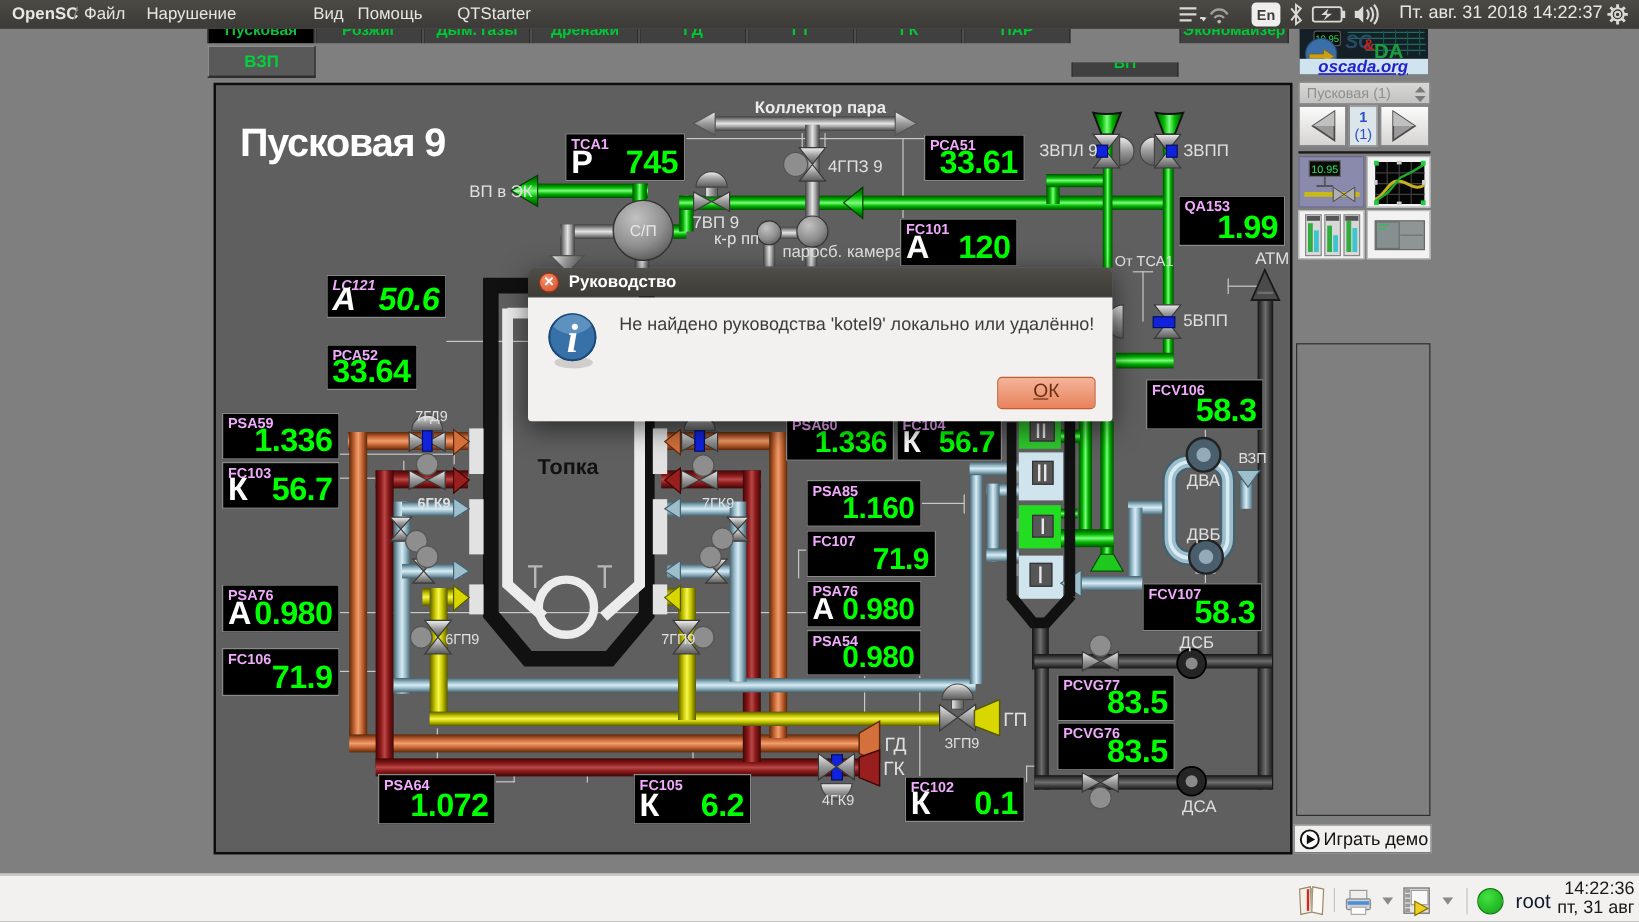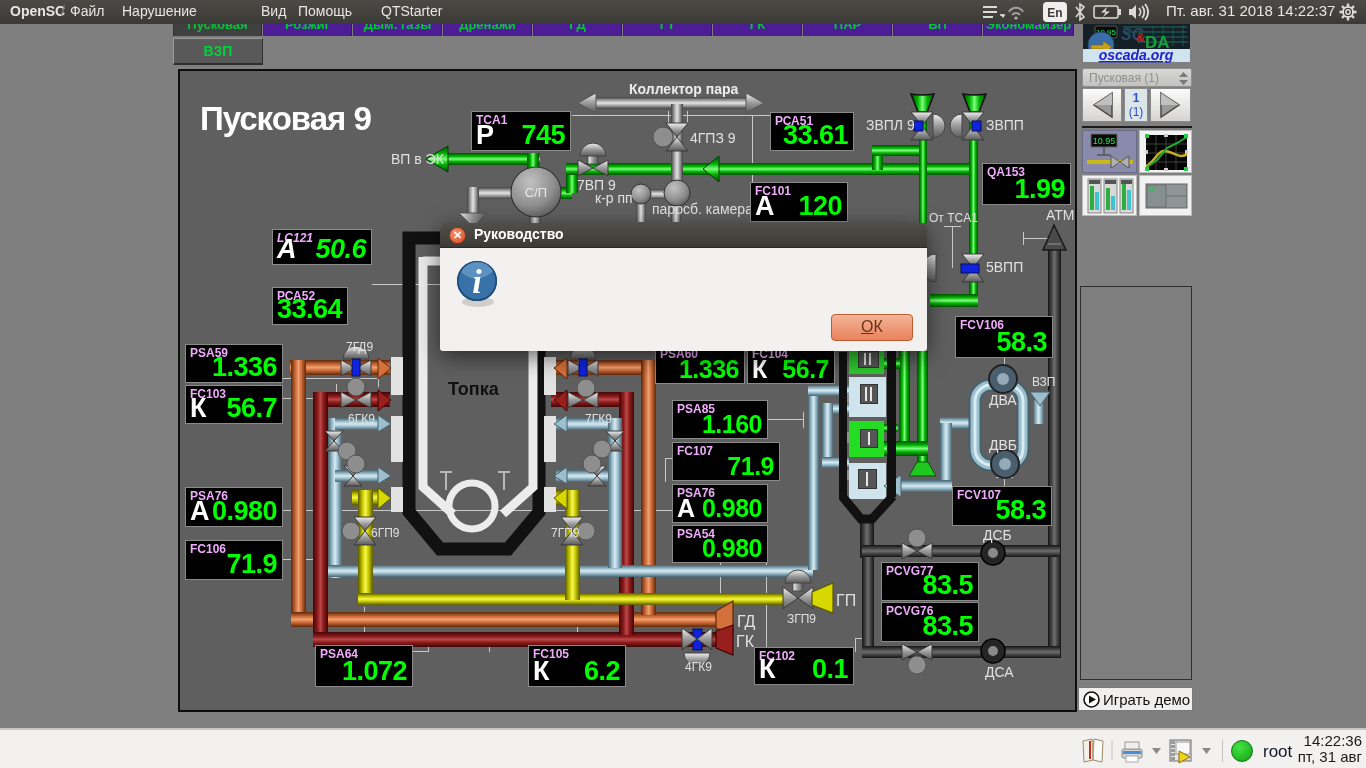--- a/index.html
+++ b/index.html
@@ -5,21 +5,21 @@
 * { margin:0; padding:0; box-sizing:border-box; }
 html,body { width:1366px; height:768px; overflow:hidden; background:#7f7f7f;
   font-family:"Liberation Sans", sans-serif; }
 .abs { position:absolute; }
 
 #menubar { position:absolute; left:0; top:0; width:1366px; height:24px;
   background:linear-gradient(180deg,#4b4a45,#3b3a36); color:#e8e6e3;
   font-size:14px; z-index:50; }
 #menubar .mi { position:absolute; top:3px; }
 
-.tab { position:absolute; top:24px; height:12px; width:89px; background:#4c1d95;
+.tab { position:absolute; top:24px; height:12px; width:89px; background:#404040;
   border-left:1px solid #333; border-right:1px solid #2a2a2a; overflow:hidden; z-index:5;}
 .tab span { position:absolute; left:0; right:0; top:-7px; text-align:center;
   color:#00c832; font-weight:bold; font-size:13px; }
 
 .ibox { position:absolute; background:#000; border:1px solid #8a8a8a; z-index:20; }
 .ibox .lb { position:absolute; left:4px; top:1px; color:#f0abfc; font-weight:bold; font-size:12px; letter-spacing:0px;}
 .ibox .wl { position:absolute; left:4px; bottom:1px; color:#fff; font-weight:bold; font-size:27px; line-height:1;}
 .ibox .vl.s { font-size:25px; }
 .ibox .wl.s { font-size:25px; }
 .ibox .vl { position:absolute; right:5px; bottom:1px; color:#00ff00; font-weight:bold; font-size:27px; letter-spacing:-0.5px; line-height:1;}
@@ -44,21 +44,21 @@
 .mlabel.sm { font-size:12px; }
 svg { position:absolute; overflow:visible; }
 </style>
 </head>
 <body>
 
 <div class="abs" style="left:0;top:24px;width:1366px;height:703px;background:#7f7f7f;"></div>
 
 <div class="abs" style="left:178px;top:69px;width:899px;height:643px;background:#5f5f5f;border:2px solid #0d0d0d; z-index:1;"></div>
 
-<div class="tab" style="left:173px;background:#404040;">
+<div class="tab" style="left:173px;background:#000000;">
     <span style="color:#0abf3c;">Пусковая</span>
   </div>
 <div class="tab" style="left:263px;">
     <span>Розжиг</span>
   </div>
 <div class="tab" style="left:353px;">
     <span>Дым. газы</span>
   </div>
 <div class="tab" style="left:443px;">
     <span>Дренажи</span>
@@ -68,21 +68,21 @@
   </div>
 <div class="tab" style="left:623px;">
     <span>ГТ</span>
   </div>
 <div class="tab" style="left:713px;">
     <span>ГК</span>
   </div>
 <div class="tab" style="left:803px;">
     <span>ПАР</span>
   </div>
-<div class="tab" style="left:893px;">
+<div class="tab" style="left:893px;margin-top:28px;">
     <span>ВП</span>
   </div>
 <div class="tab" style="left:983px;width:91px;">
     <span>Экономайзер</span>
   </div>
 
 <div class="abs" style="left:173px;top:38px;width:90px;height:27px;background:#595959;border-top:1px solid #9a9a9a;border-left:1px solid #9a9a9a;border-bottom:2px solid #2e2e2e;border-right:1px solid #2e2e2e;z-index:5;">
  <div style="text-align:center;color:#00d23c;font-weight:bold;font-size:14px;margin-top:4px;">ВЗП</div>
 </div>
 
@@ -303,21 +303,21 @@
 <div class="mlabel" style="left:986px;top:259px;">5ВПП</div>
 <div class="mlabel sm" style="left:929px;top:211px;">От TCA1</div>
 <div class="mlabel" style="left:1046px;top:207px;">АТМ</div>
 <div class="mlabel sm" style="left:1032px;top:375px;">ВЗП</div>
 <div class="mlabel" style="left:989px;top:392px;">ДВА</div>
 <div class="mlabel" style="left:989px;top:437px;">ДВБ</div>
 <div class="mlabel" style="left:983px;top:527px;">ДСБ</div>
 <div class="mlabel" style="left:985px;top:664px;">ДСА</div>
 <div class="mlabel" style="left:448px;top:379px;font-weight:bold;color:#111;font-size:18px;">Топка</div>
 <div class="mlabel sm" style="left:346px;top:340px;">7ГД9</div>
-<div class="mlabel sm" style="left:348px;top:412px;">6ГК9</div>
+<div class="mlabel sm" style="left:348px;top:412px;font-weight:bold;">6ГК9</div>
 <div class="mlabel sm" style="left:585px;top:412px;">7ГК9</div>
 <div class="mlabel sm" style="left:371px;top:526px;">6ГП9</div>
 <div class="mlabel sm" style="left:551px;top:526px;">7ГП9</div>
 <div class="mlabel sm" style="left:787px;top:612px;">ЗГП9</div>
 <div class="mlabel sm" style="left:685px;top:660px;">4ГК9</div>
 <div class="mlabel" style="left:836px;top:592px;font-size:16px;">ГП</div>
 <div class="mlabel" style="left:737px;top:613px;font-size:16px;">ГД</div>
 <div class="mlabel" style="left:736px;top:633px;font-size:16px;">ГК</div>
 
 <div class="tl" style="left:572px;top:115px;width:200px;height:1px;"></div>
@@ -737,16 +737,17 @@
    <div style="position:absolute;left:34px;top:3px;color:#fff;font-weight:bold;font-size:14px;">Руководство</div>
  </div>
  <div style="position:absolute;left:0;top:25px;right:0;bottom:0;background:#f2f1f0;border-radius:0 0 3px 3px;"></div>
  <svg style="position:absolute;left:16px;top:33px;width:46px;height:52px;" viewBox="0 0 46 52">
    <ellipse cx="22" cy="46" rx="16" ry="5" fill="#d0cecb"></ellipse>
    <circle cx="21" cy="25" r="20" fill="#3771a8"></circle>
    <circle cx="21" cy="25" r="19.2" fill="none" stroke="#1d4878" stroke-width="1.6"></circle>
    <path d="M21,6 a19,19 0 0 1 16,9 a22,22 0 0 1 -32,1 a19,19 0 0 1 16,-10" fill="#6396c4" opacity="0.85"></path>
    <text x="21" y="37" font-size="34" font-family="Liberation Serif" font-style="italic" font-weight="bold" fill="#fff" text-anchor="middle">i</text>
  </svg>
+ <div style="position:absolute;left:76px;top:39px;font-size:15px;color:#3c3c3c;white-space:nowrap;">Не найдено руководства 'kotel9' локально или удалённо!</div>
  <div style="position:absolute;left:391px;top:91px;width:82px;height:27px;border-radius:4px;background:linear-gradient(180deg,#f4b49a,#e9825c);border:1px solid #c05c30;text-align:center;">
    <span style="font-size:16px;color:#6a3014;position:relative;top:3px;"><u>О</u>К</span>
  </div>
 </div>
 
 </body></html>

